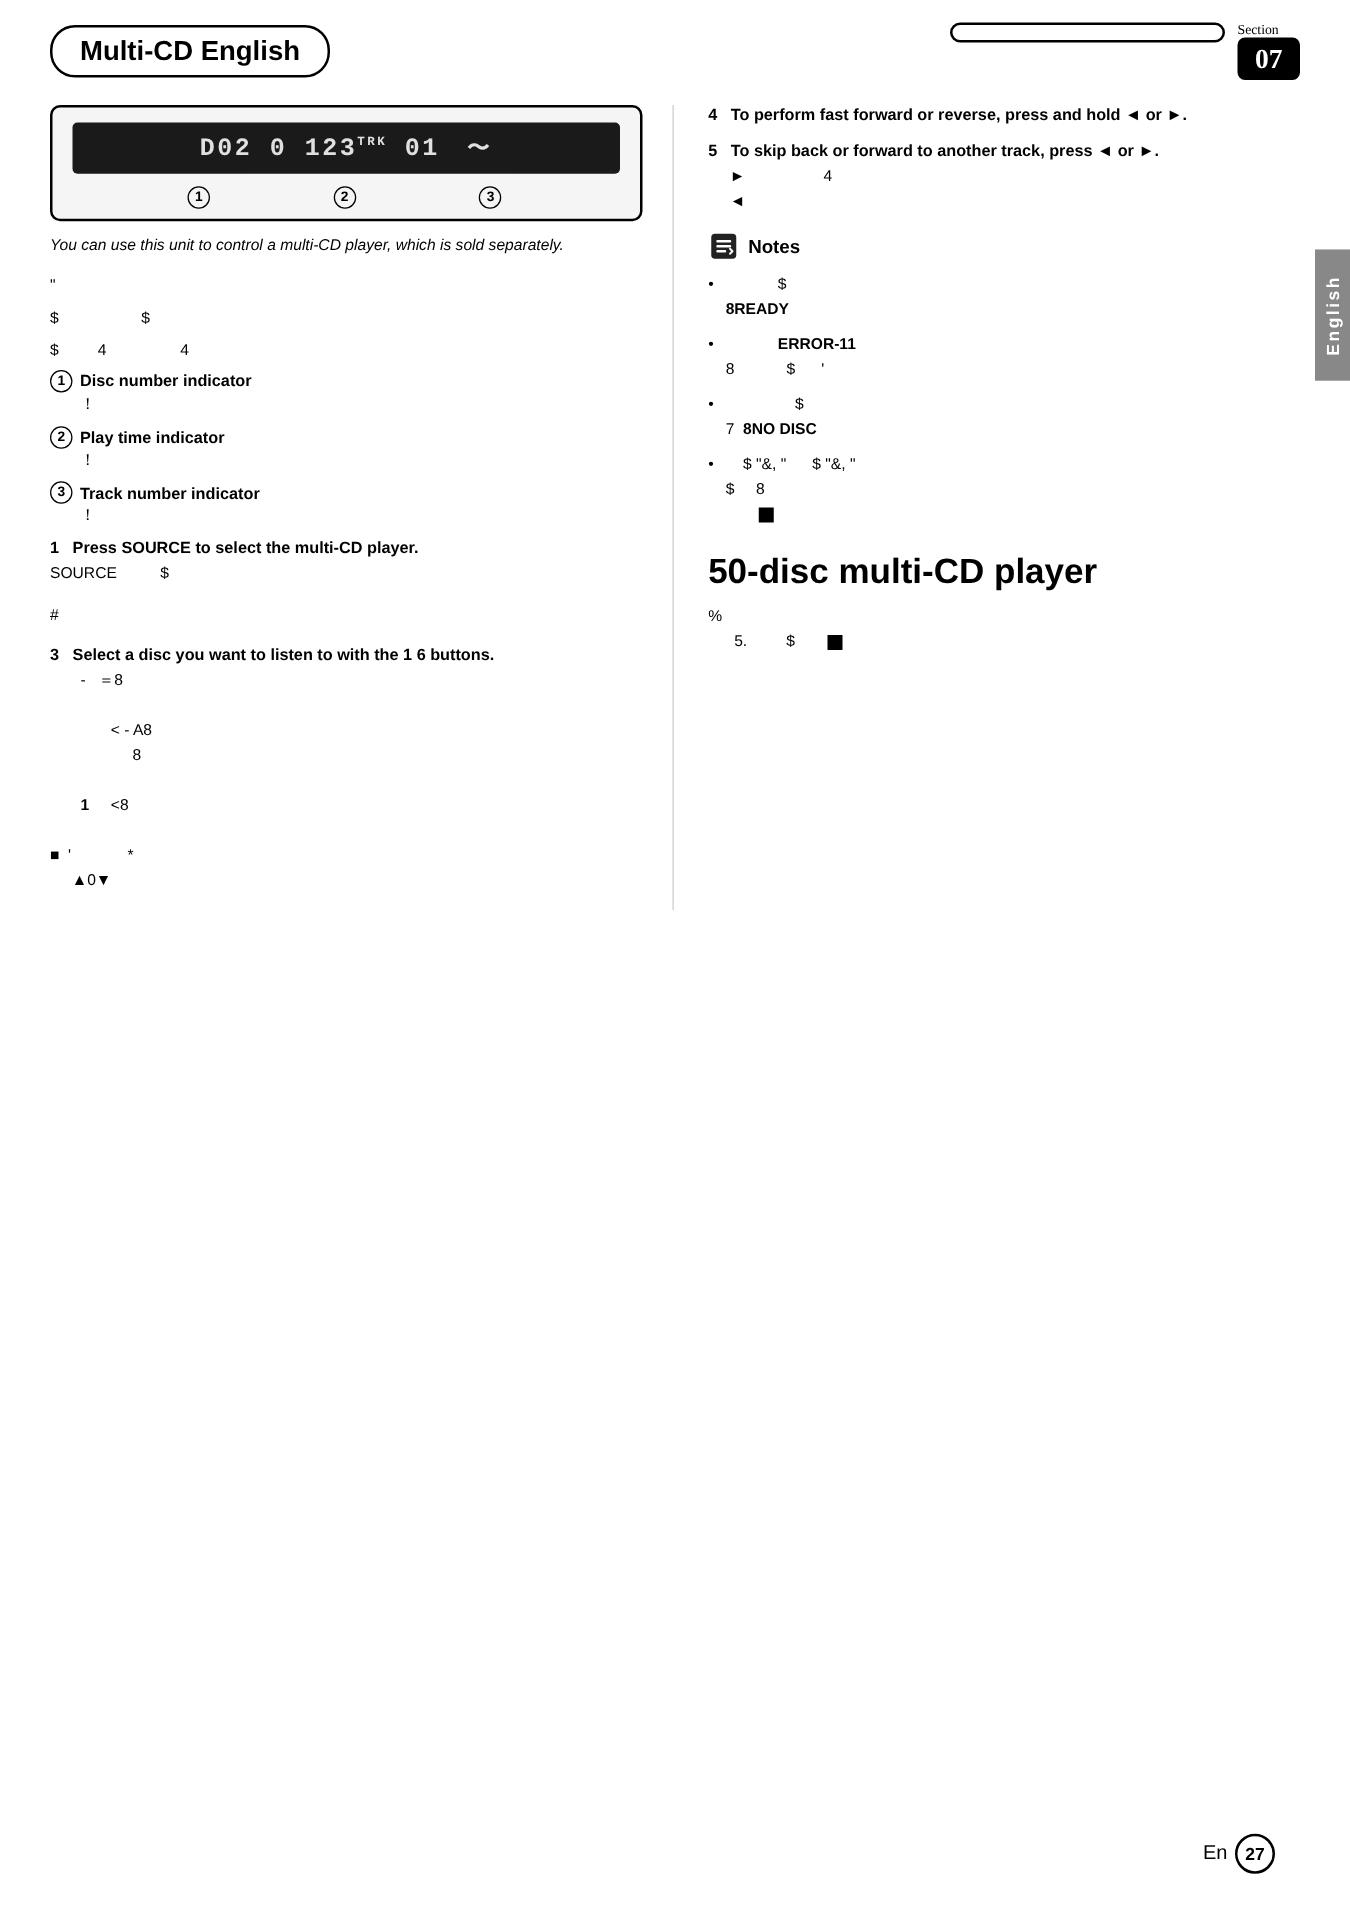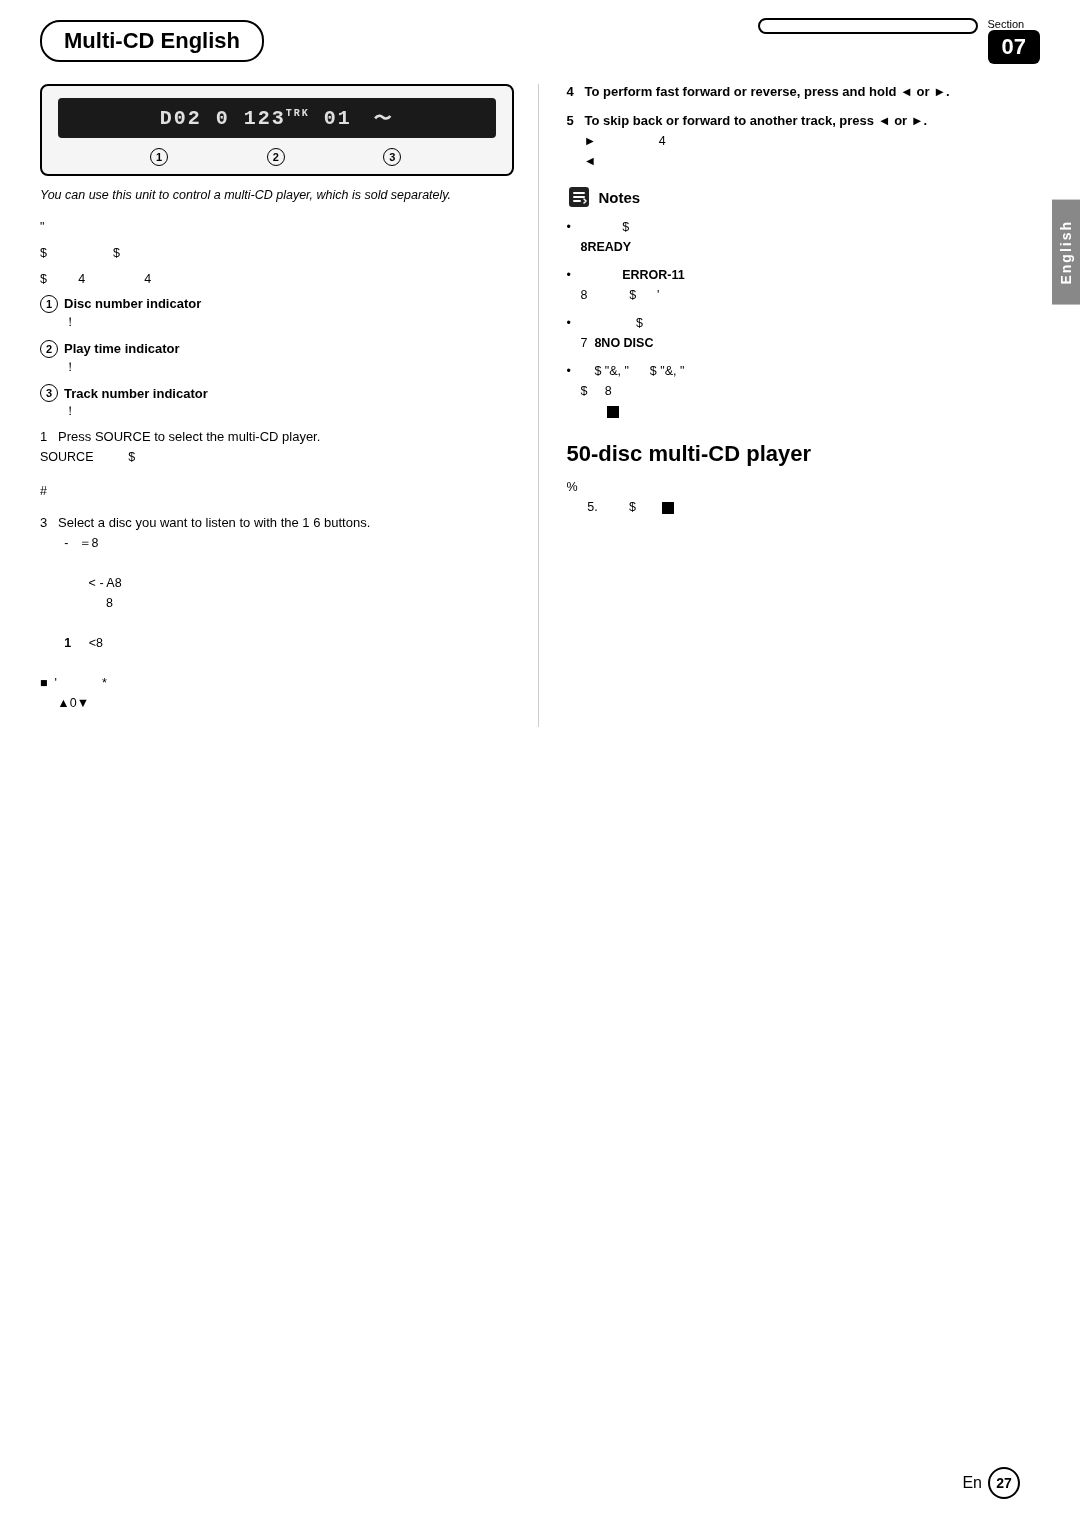--- a/index.html
+++ b/index.html
@@ -35,20 +35,21 @@
       border-radius: 20px;
       padding: 6px 22px;
       font-size: 22px;
       font-weight: bold;
     }
 
     .header-right {
       display: flex;
       align-items: flex-start;
       gap: 10px;
+      font-family: Liberation Serif, serif;
     }
 
     .header-section-label {
       font-size: 11px;
       font-weight: normal;
       color: #000;
       margin-right: 4px;
       align-self: flex-start;
     }
 
@@ -189,21 +190,21 @@
       margin-left: 24px;
       line-height: 1.5;
     }
 
     
     .step {
       margin-bottom: 14px;
     }
 
     .step-title {
-      font-weight: normal;
+      font-weight: bold;
       font-size: 13px;
       margin-bottom: 3px;
     }
 
     .step-body {
       font-size: 12.5px;
       margin-left: 0;
       line-height: 1.6;
     }
 
@@ -239,21 +240,21 @@
     }
 
     .note-item::before {
       content: '•';
       position: absolute;
       left: 0;
     }
 
     
     .disc-section-heading {
-      font-size: 22px;
+      font-size: 28px;
       font-weight: bold;
       margin-top: 20px;
       margin-bottom: 10px;
     }
 
     .disc-body {
       font-size: 12.5px;
       line-height: 1.6;
     }
 

